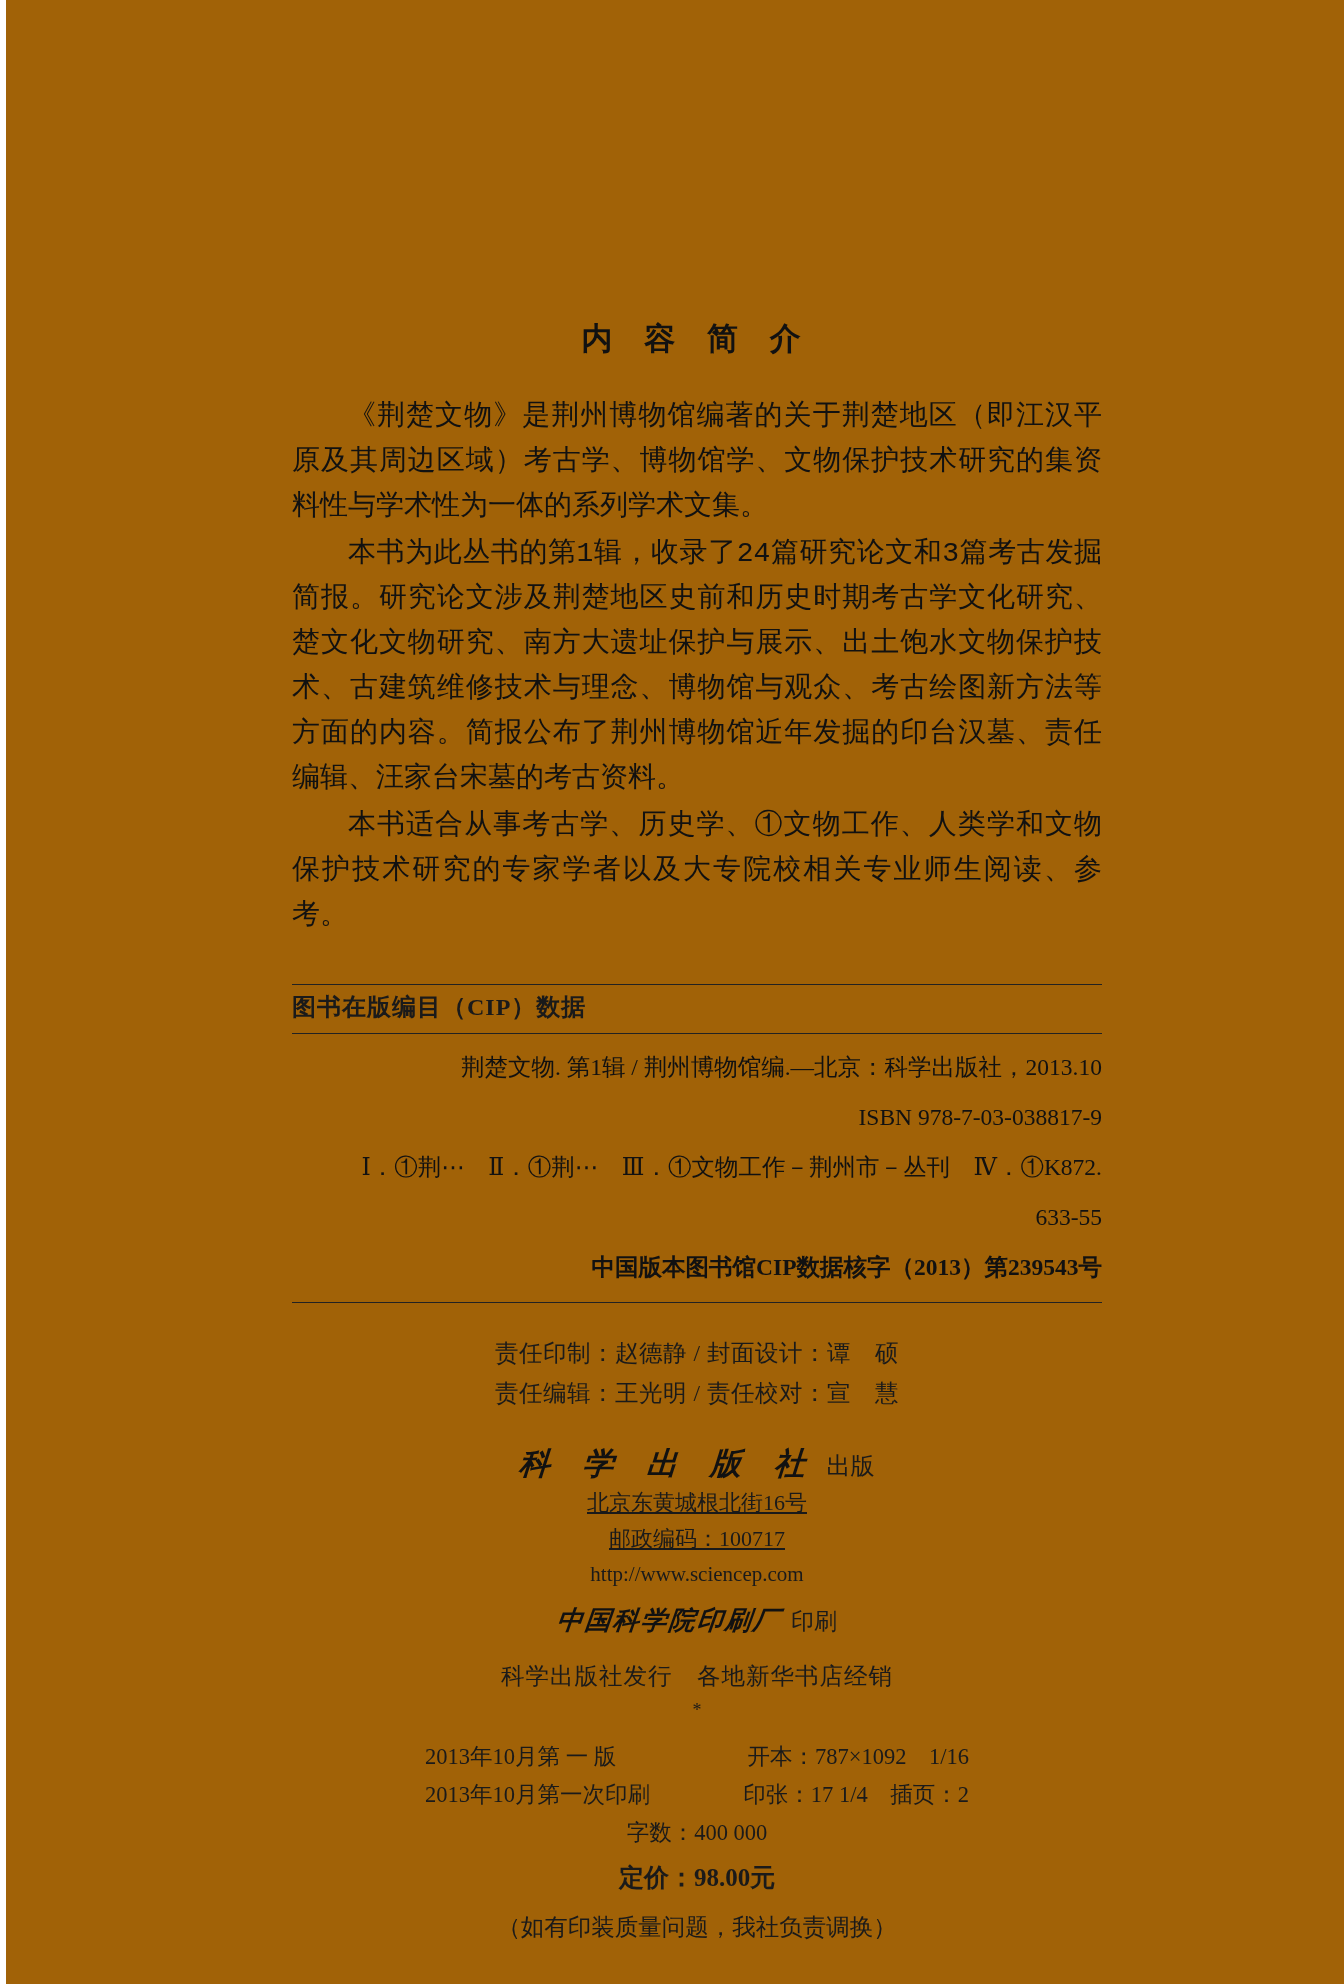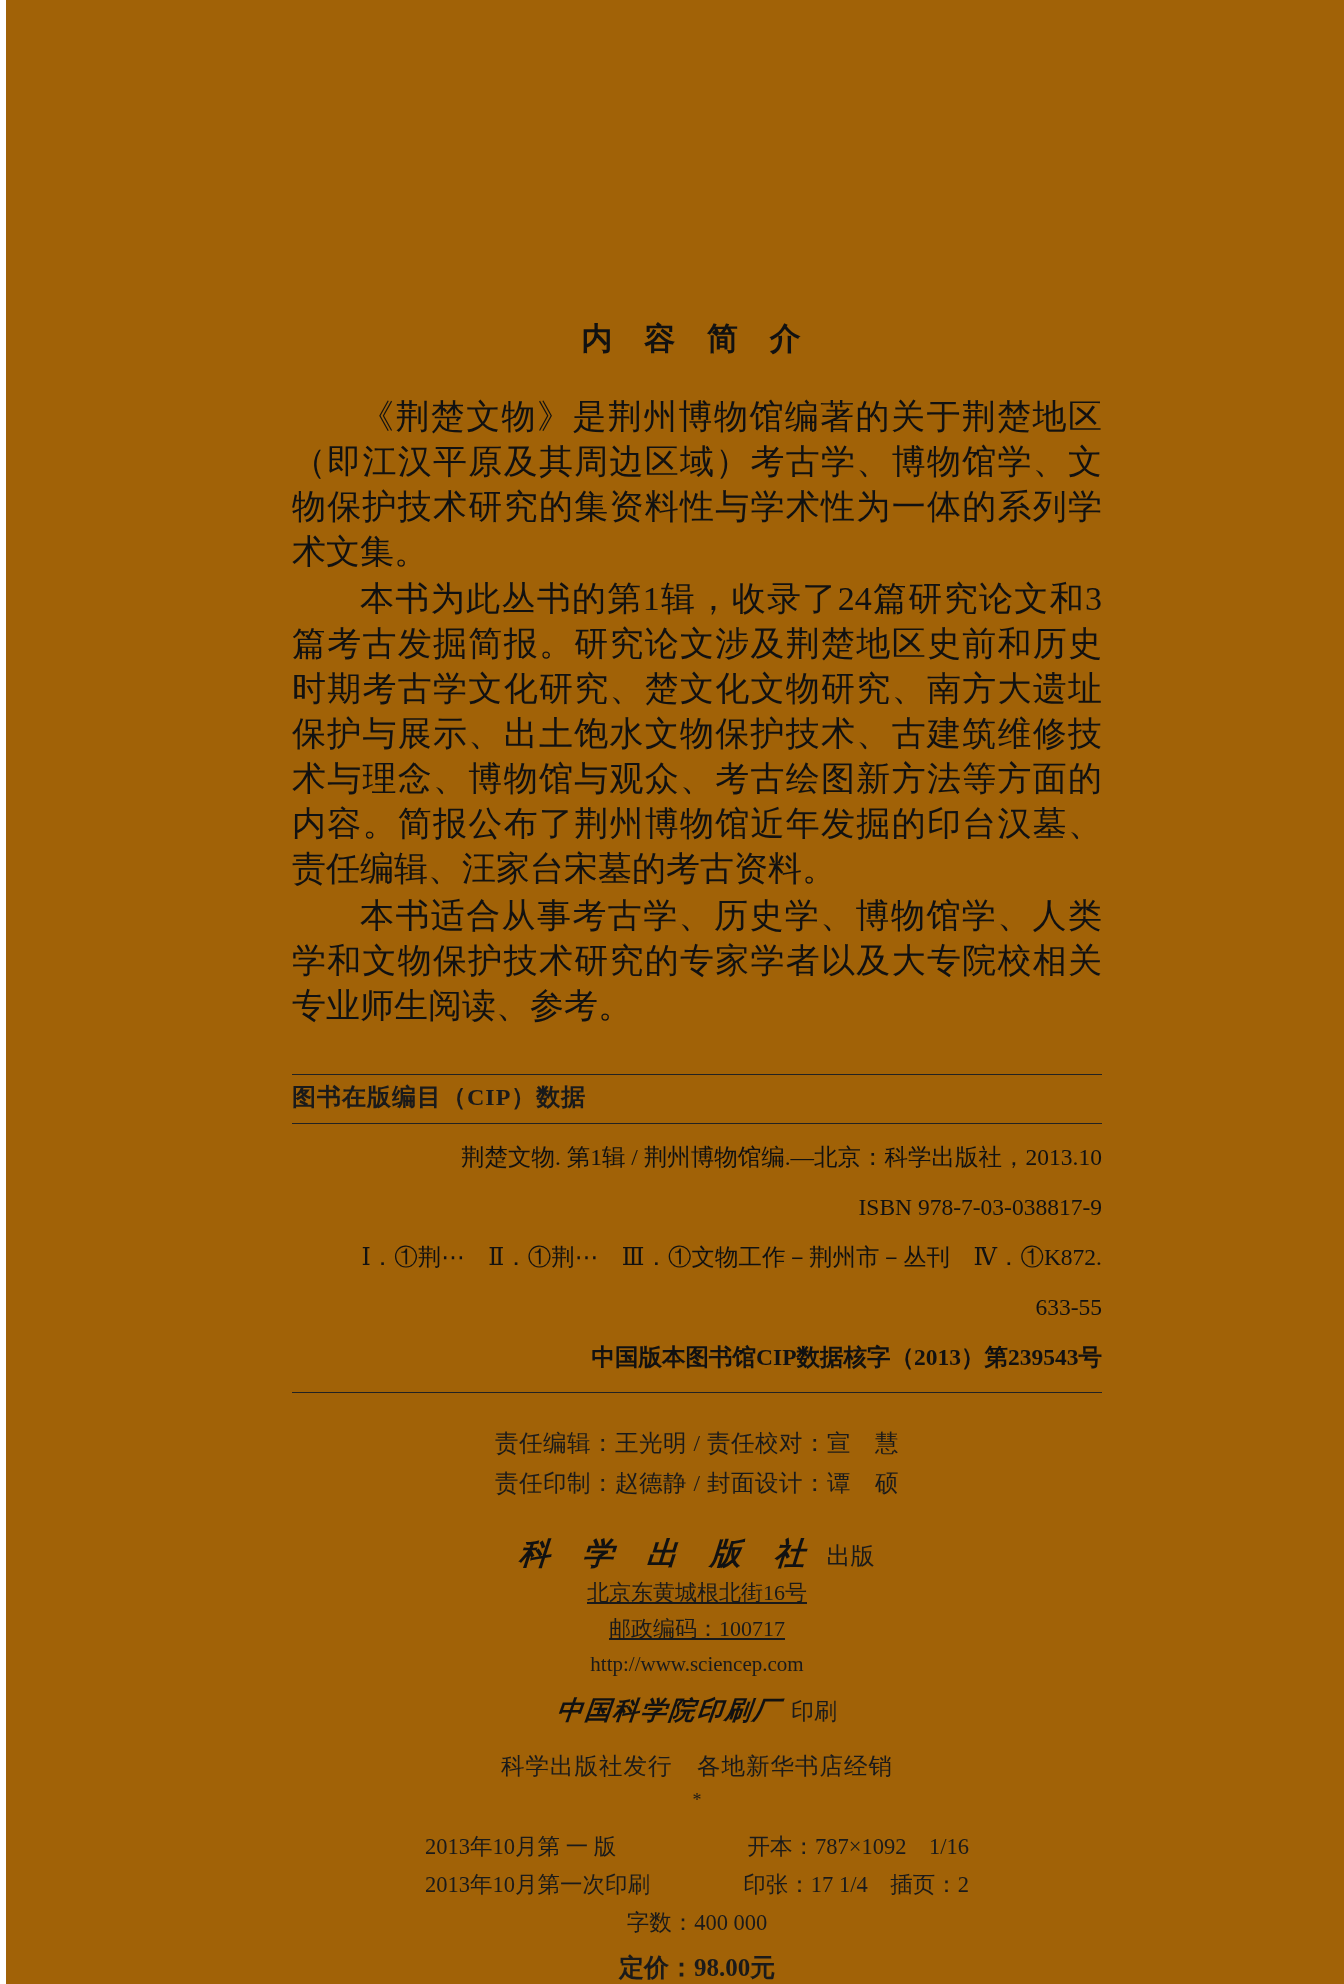--- a/index.html
+++ b/index.html
@@ -35,26 +35,27 @@
     font-size: 31px;
     font-weight: bold;
     letter-spacing: 12px;
     margin-bottom: 34px;
     color: #111;
   }
 
   
   .intro p {
     margin: 0 0 2px 0;
-    font-size: 34px;
+    font-size: 28px;
     line-height: 45px;
     text-indent: 2em;
     text-align: justify;
     text-justify: inter-ideograph;
     color: #111;
+    font-family: Liberation Mono, monospace;
   }
 
   
   .cip {
     margin-top: 46px;
   }
   .rule {
     border: 0;
     border-top: 1.6px solid #222;
     margin: 0;
@@ -187,40 +188,40 @@
 <body>
 
 <div class="page">
   <div class="content">
 
     <div class="section-title">内 容 简 介</div>
 
     <div class="intro">
       <p>《荆楚文物》是荆州博物馆编著的关于荆楚地区（即江汉平原及其周边区域）考古学、博物馆学、文物保护技术研究的集资料性与学术性为一体的系列学术文集。</p>
       <p>本书为此丛书的第1辑，收录了24篇研究论文和3篇考古发掘简报。研究论文涉及荆楚地区史前和历史时期考古学文化研究、楚文化文物研究、南方大遗址保护与展示、出土饱水文物保护技术、古建筑维修技术与理念、博物馆与观众、考古绘图新方法等方面的内容。简报公布了荆州博物馆近年发掘的印台汉墓、责任编辑、汪家台宋墓的考古资料。</p>
-      <p>本书适合从事考古学、历史学、博物馆学、人类学和文物保护技术研究的专家学者以及大专院校相关专业师生阅读、参考。</p>
+      <p>本书适合从事考古学、历史学、①文物工作、人类学和文物保护技术研究的专家学者以及大专院校相关专业师生阅读、参考。</p>
     </div>
 
     <div class="cip">
       <hr class="rule">
       <div class="cip-head">图书在版编目（CIP）数据</div>
       <hr class="rule">
       <div class="cip-body">
         <p>荆楚文物. 第1辑 / 荆州博物馆编.—北京：科学出版社，2013.10</p>
         <p>ISBN 978-7-03-038817-9</p>
         <p class="indent">Ⅰ．①荆⋯　Ⅱ．①荆⋯　Ⅲ．①文物工作－荆州市－丛刊　Ⅳ．①K872.</p>
         <p>633-55</p>
         <p class="last">中国版本图书馆CIP数据核字（2013）第239543号</p>
       </div>
       <hr class="rule">
     </div>
 
     <div class="credits">
+      <div>责任印制：赵德静 / 封面设计：谭　硕</div>
       <div>责任编辑：王光明 / 责任校对：宣　慧</div>
-      <div>责任印制：赵德静 / 封面设计：谭　硕</div>
     </div>
 
     <div class="publisher">
       <div class="press-line">
         <span class="press-logo">科 学 出 版 社</span>
         <span class="press-suffix">出版</span>
       </div>
       <div class="addr">北京东黄城根北街16号</div>
       <div class="addr">邮政编码：100717</div>
       <div class="url">http://www.sciencep.com</div>

